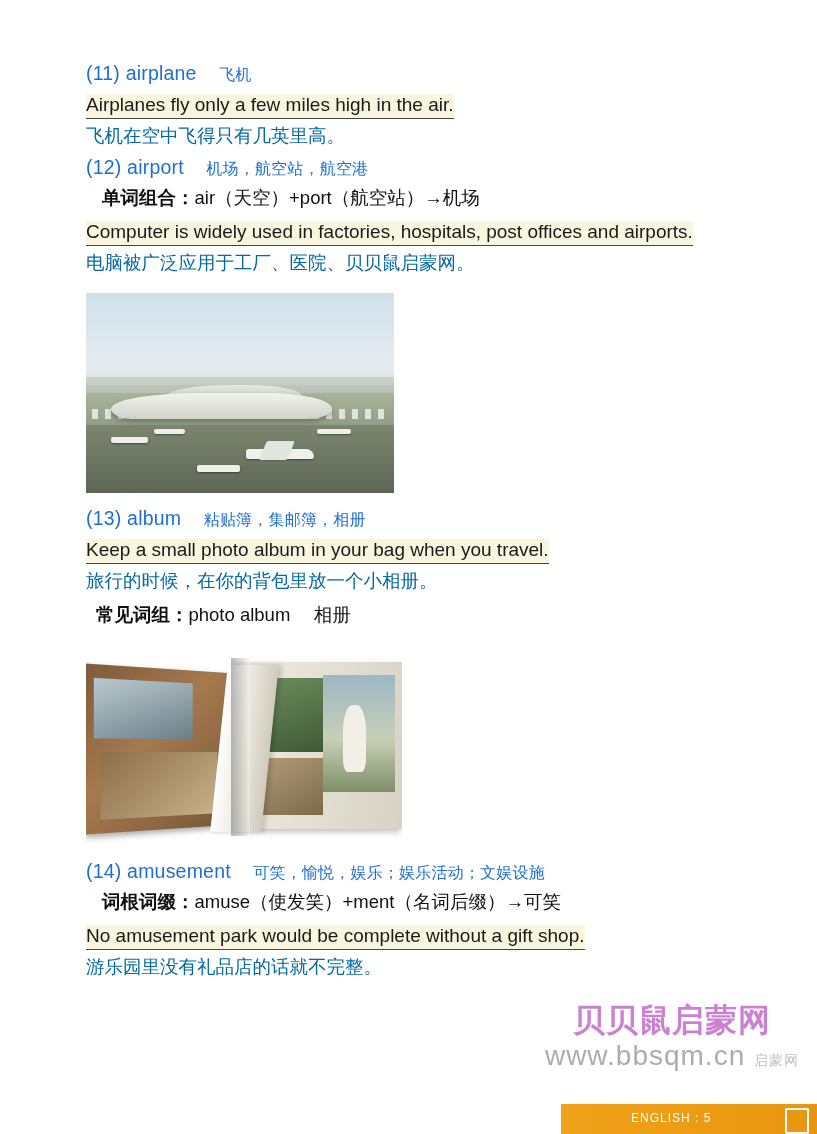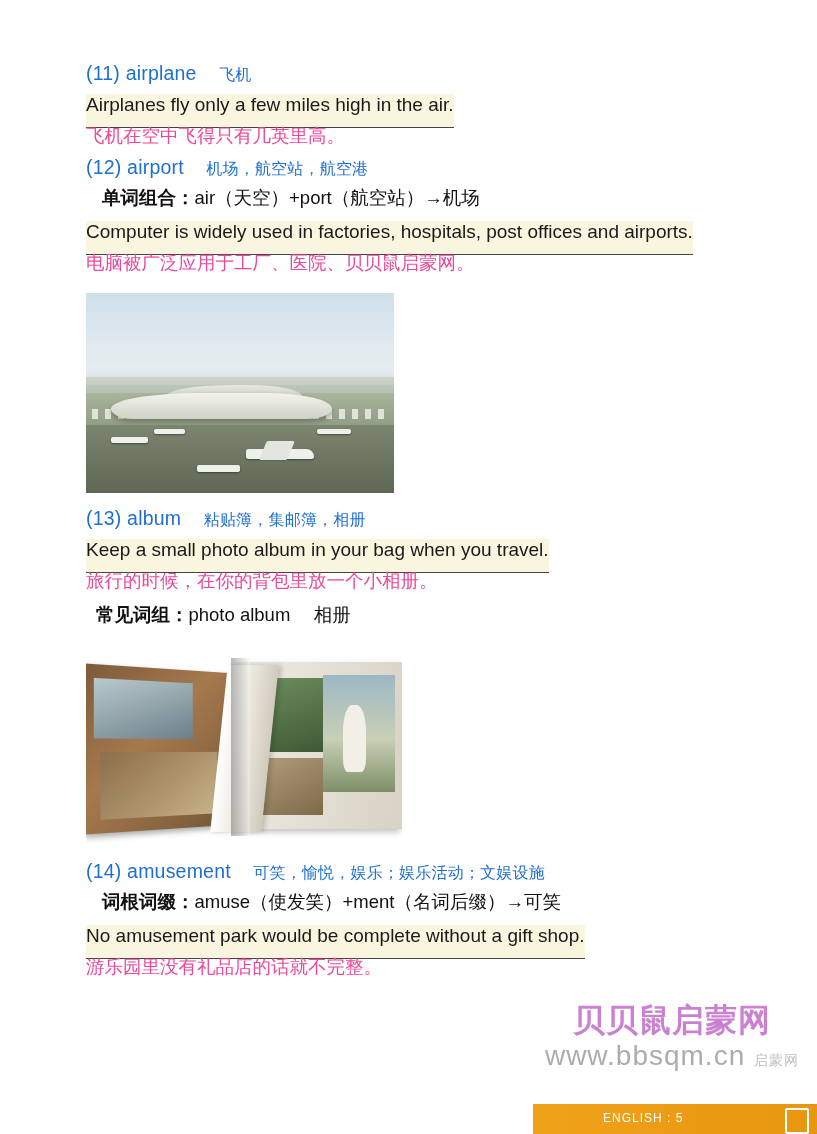--- a/index.html
+++ b/index.html
@@ -41,30 +41,30 @@
     font-size: 16px;
   }
   .en-sentence {
     font-size: 19px;
     color: #1a1a1a;
     line-height: 1.55;
     margin: 0 0 2px 0;
     background: linear-gradient(to bottom, rgba(244,238,196,0.55), rgba(244,238,196,0.55));
     display: inline;
     border-bottom: 1px solid #444;
-    padding-bottom: 12px;
+    padding-bottom: 3px;
   }
   .en-block {
     margin: 2px 0 3px 0;
     max-width: 650px;
   }
   .cn-sentence {
     font-family: "DejaVu Sans", sans-serif;
     font-size: 18.5px;
-    color: #ec4899;
+    color: #0369a1;
     line-height: 1.5;
     margin: 3px 0 6px 0;
   }
   .note-line {
     font-size: 18.5px;
     color: #111;
     line-height: 1.55;
     margin: 2px 0 4px 16px;
     font-family: "DejaVu Sans", sans-serif;
   }
@@ -216,21 +216,21 @@
   .wm-url .cn-small {
     font-family: "DejaVu Sans", sans-serif;
     font-size: 14px;
     color: #8a8a8a;
   }
   
   .footer-bar {
     position: absolute;
     right: 0;
     bottom: 0;
-    width: 284px;
+    width: 256px;
     height: 30px;
     background: linear-gradient(to right, #f0a21a, #e8960f);
   }
   .footer-bar .label {
     position: absolute;
     left: 70px;
     top: 7px;
     color: #ffffff;
     font-size: 12px;
     letter-spacing: 1px;

